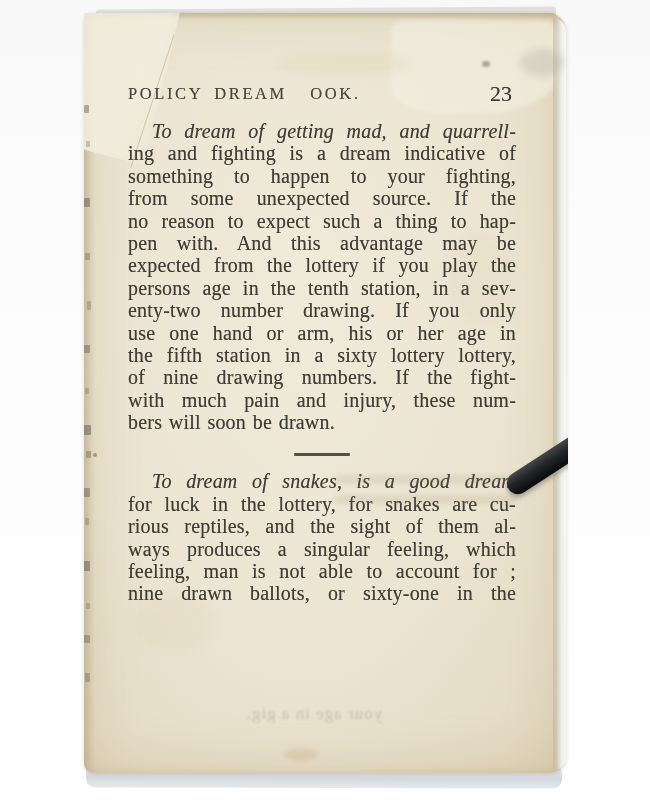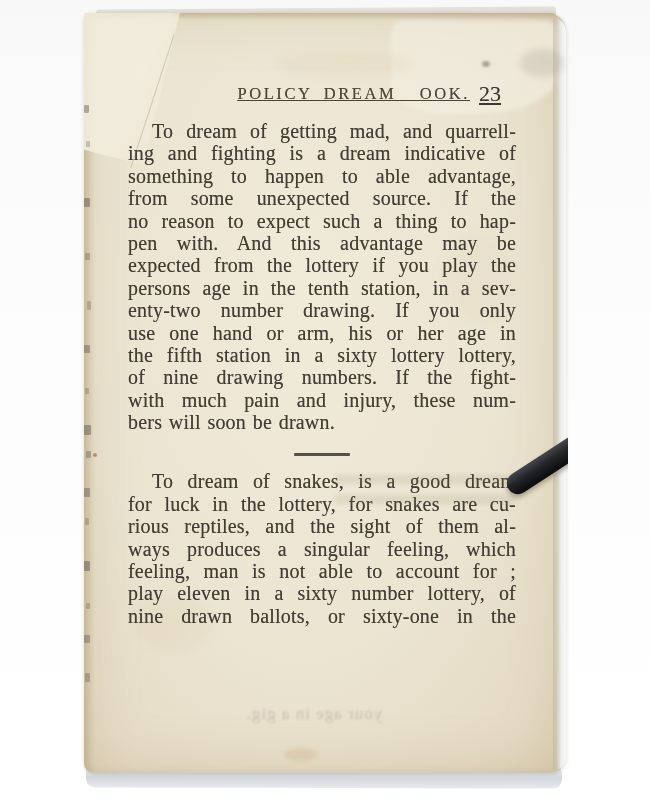--- a/index.html
+++ b/index.html
@@ -44,37 +44,35 @@
     position:absolute;left:68px;top:18px;width:1px;height:140px;
     background:rgba(150,128,88,0.35);transform:rotate(18deg);filter:blur(0.6px);
   }
   .patch-topright{
     position:absolute;right:7px;top:8px;width:168px;height:92px;
     background:#f2eddf;opacity:.72;border-radius:10px 14px 45% 28%;filter:blur(2px);
   }
   .stain{position:absolute;border-radius:50%;}
   .header-row{position:absolute;left:44px;top:71px;width:388px;height:26px;}
   .running-title{
-    display:block;text-align:right;font-size:16.5px;letter-spacing:2.6px;word-spacing:5px;
+    display:block;text-align:left;font-size:16.5px;letter-spacing:2.6px;word-spacing:5px;
     color:#4a453c;white-space:pre;padding-right:46px;
     text-shadow:0 0 0.5px rgba(70,64,52,0.5);
-    text-decoration:underline;
   }
   .page-number{
-    position:absolute;right:15px;top:-3px;font-size:22px;color:#3c3933;
+    position:absolute;right:4px;top:-3px;font-size:22px;color:#3c3933;
     text-shadow:0 0 0.5px rgba(60,55,45,0.5);
-    text-decoration:underline;
   }
   .body-text{position:absolute;left:44px;top:107px;width:388px;color:#403d36;}
   .line{
     font-size:20px;line-height:22.4px;height:22.4px;letter-spacing:0.2px;word-spacing:1.5px;
     text-align:justify;text-align-last:justify;white-space:normal;overflow:visible;
     text-shadow:0 0 0.45px rgba(62,57,47,0.55);
   }
-  .line.first{text-indent:24px;}
+  .line.first{text-indent:24px;font-style:italic;}
   .line.last{text-align-last:left;}
   .divider{width:56px;height:3px;margin:20px auto 14px auto;background:#555148;
     border-radius:1px;filter:blur(0.4px);}
   .ghost-text{
     position:absolute;left:140px;top:691px;width:180px;text-align:center;
     transform:scaleX(-1);font-size:17px;color:#9d9176;opacity:.42;filter:blur(1px);
     letter-spacing:1px;
   }
   .ghost-bar{position:absolute;background:rgba(152,137,102,0.16);filter:blur(2.5px);border-radius:4px;}
   .speck{position:absolute;background:#5f5b52;filter:blur(0.5px);border-radius:1px;}
@@ -113,41 +111,40 @@
 
     <div class="header-row">
       <span class="running-title">POLICY DREAM  OOK.</span>
       <span class="page-number">23</span>
     </div>
 
     <div class="body-text">
         <div>
           <div class="line first">To dream of getting mad, and quarrell-</div>
           <div class="line">ing and fighting is a dream indicative of</div>
-          <div class="line">something to happen to able advantage,</div>
+          <div class="line">something to happen to your fighting,</div>
           <div class="line">from some unexpected source.  If the</div>
           <div class="line">no reason to expect such a thing to hap-</div>
           <div class="line">pen with.  And this advantage may be</div>
           <div class="line">expected from the lottery if you play the</div>
           <div class="line">persons age in the tenth station, in a sev-</div>
           <div class="line">enty-two number drawing.  If you only</div>
           <div class="line">use one hand or arm, his or her age in</div>
           <div class="line">the fifth station in a sixty lottery lottery,</div>
           <div class="line">of nine drawing numbers.  If the fight-</div>
           <div class="line">with much pain and injury, these num-</div>
           <div class="line last">bers will soon be drawn.</div>
         </div>
         <div class="divider"></div>
         <div>
           <div class="line first">To dream of snakes, is a good dream</div>
           <div class="line">for luck in the lottery, for snakes are cu-</div>
           <div class="line">rious reptiles, and the sight of them al-</div>
           <div class="line">ways produces a singular feeling, which</div>
           <div class="line">feeling, man is not able to account for ;</div>
-          <div class="line">play eleven in a sixty number lottery, of</div>
           <div class="line">nine drawn ballots, or sixty-one in the</div>
         </div>
       </div>
 
     <div class="ghost-bar" style="left:250px;top:462px;width:182px;height:9px;"></div>
     <div class="ghost-bar" style="left:250px;top:482px;width:182px;height:9px;"></div>
 
     <div class="ghost-text">your age in a gig.</div>
   <div class="speck" style="left: 0px; top: 92px; width: 5px; height: 8px; opacity: 0.45;"></div>
       <div class="speck" style="left: 2px; top: 128px; width: 4px; height: 6px; opacity: 0.3;"></div>

